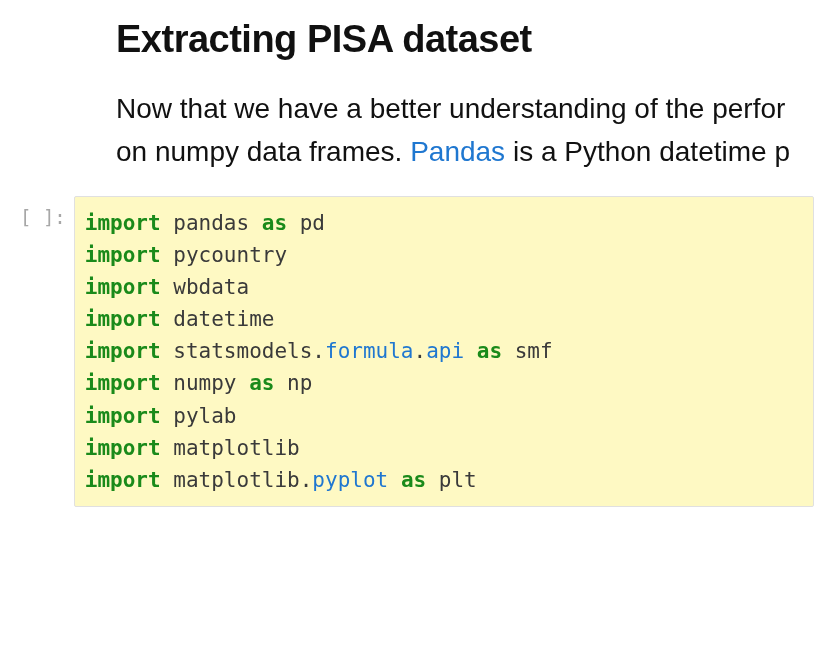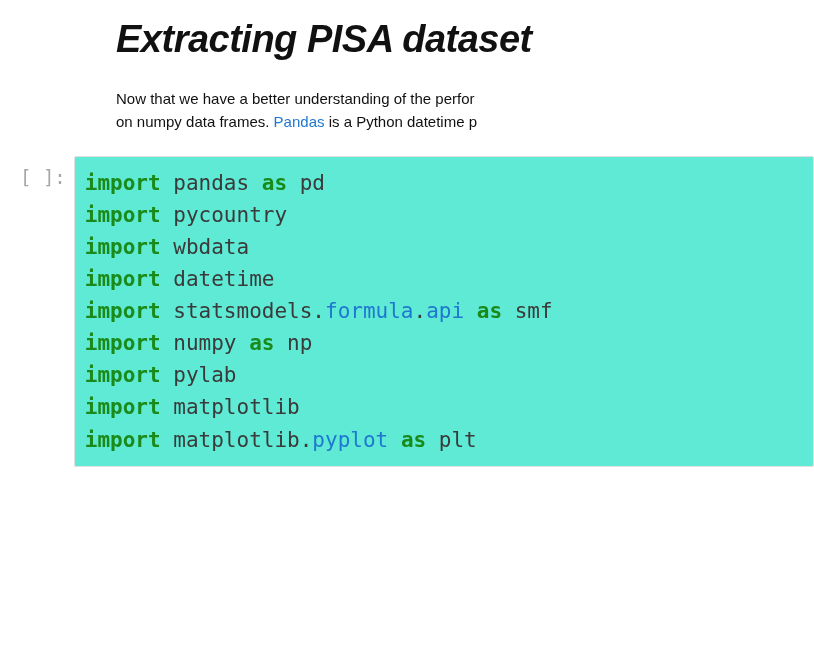--- a/index.html
+++ b/index.html
@@ -17,24 +17,23 @@
     padding-left: 78px;
     padding-top: 18px;
     width: 100%;
   }
   h1.heading {
     font-size: 38px;
     font-weight: 700;
     margin: 0 0 26px 38px;
     letter-spacing: -0.5px;
     color: #111;
-    font-style: italic;
   }
   .prose {
-    font-size: 15px;
+    font-size: 28px;
     line-height: 1.55;
     margin: 0 0 22px 38px;
     color: #111;
     white-space: nowrap;
   }
   .prose a.link {
     color: #1f77d0;
     text-decoration: none;
   }
   .cell {
@@ -50,21 +49,21 @@
     padding-top: 10px;
     padding-right: 0px;
     user-select: none;
     white-space: pre;
     min-width: 26px;
     margin-left: -58px;
     margin-right: 8px;
   }
   .code-block {
     flex: 1;
-    background: #5eead4;
+    background: #fef9c3;
     border: 1px solid #e0e0e0;
     border-radius: 2px;
     padding: 10px 10px;
     font-family: "SFMono-Regular", Menlo, Consolas, monospace;
     font-size: 21px;
     line-height: 1.53;
     white-space: pre;
     overflow: hidden;
   }
   .tok-kw { color: #1a8a1a; font-weight: 700; }

